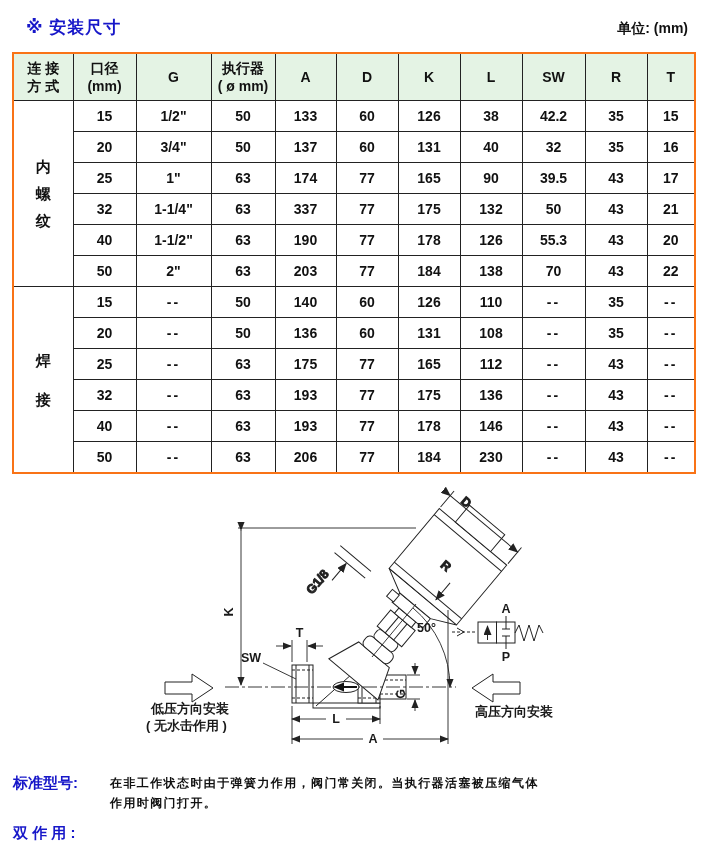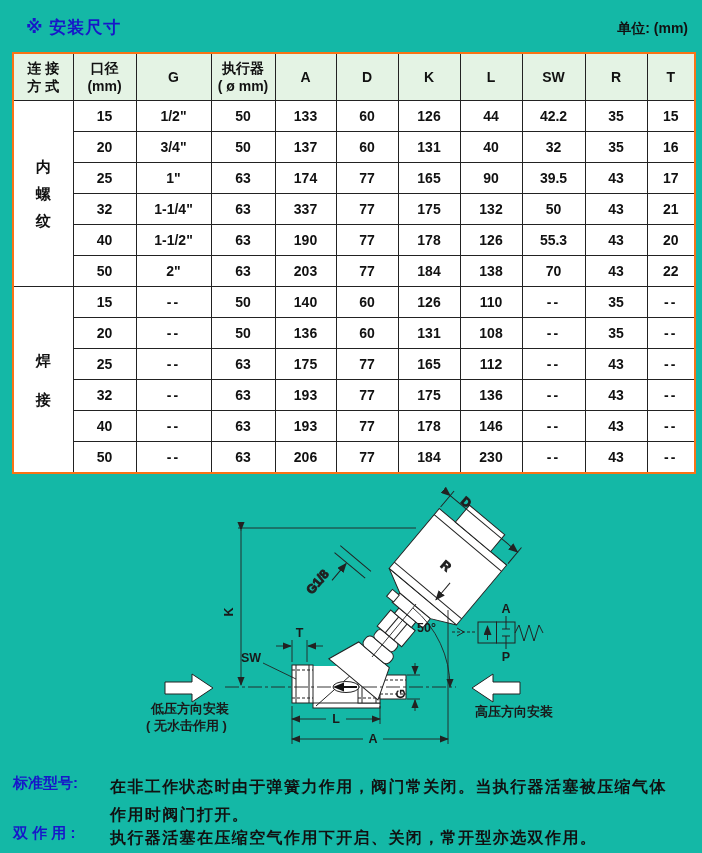--- a/index.html
+++ b/index.html
@@ -1,16 +1,16 @@
 <!DOCTYPE html>
 <html><head>
 <meta charset="utf-8">
 <style>
   html,body{margin:0;padding:0;background:#e9e9e9;}
-  .page{position:relative;width:702px;height:853px;background:#14b8a6;overflow:hidden;
+  .page{position:relative;width:702px;height:853px;background:#ffffff;overflow:hidden;
         font-family:"Liberation Sans","DejaVu Sans",sans-serif;color:#111;}
   .title{position:absolute;left:26px;top:16px;font-size:17px;font-weight:bold;color:#1717c9;letter-spacing:1px;}
   .unit{position:absolute;right:14px;top:20px;font-size:14px;font-weight:bold;color:#111;}
 
   table.dims{position:absolute;left:12px;top:52px;width:682px;border-collapse:collapse;
              table-layout:fixed;border:2px solid #f97316;background:#fff;}
   table.dims th,table.dims td{border:1px solid #222;text-align:center;vertical-align:middle;padding:0;}
   table.dims thead th{height:46px;background:#e4f3e4;font-size:14px;font-weight:bold;
                       white-space:pre-line;line-height:1.3;}
   table.dims tbody td{height:30px;font-size:14px;font-weight:bold;}
@@ -18,22 +18,22 @@
   td.group-cell{background:#fff;}
   .vstack{display:flex;flex-direction:column;align-items:center;justify-content:center;
           font-size:15px;font-weight:bold;line-height:1;}
 
   svg.diagram{position:absolute;left:20px;top:470px;}
   svg.diagram text{font-family:"Liberation Sans","DejaVu Sans",sans-serif;fill:#1a1a1a;}
   .dimtxt{font-size:12.5px;font-weight:bold;}
   .cjk{font-size:13px;font-weight:bold;}
 
   .note-label{position:absolute;left:13px;color:#1717c9;font-weight:bold;font-size:15px;white-space:pre;text-align:right;}
-  .note-text{position:absolute;left:110px;width:575px;font-weight:bold;font-size:16px;
-             line-height:28px;letter-spacing:1.4px;white-space:pre-line;color:#111;}
+  .note-text{position:absolute;left:110px;width:575px;font-weight:bold;font-size:12px;
+             line-height:20px;letter-spacing:1.4px;white-space:pre-line;color:#111;}
 </style>
 </head>
 <body>
 
 <div class="page">
 
   <div class="title">※ 安装尺寸</div>
   <div class="unit">单位: (mm)</div>
 
   <table class="dims">
@@ -76,21 +76,21 @@
               <span>螺</span>
               <span>纹</span>
             </div>
           </td>
           <td>15</td>
           <td>1/2"</td>
           <td>50</td>
           <td>133</td>
           <td>60</td>
           <td>126</td>
-          <td>44</td>
+          <td>38</td>
           <td>42.2</td>
           <td>35</td>
           <td>15</td>
         </tr>
         <tr>
           <td>20</td>
           <td>3/4"</td>
           <td>50</td>
           <td>137</td>
           <td>60</td>
@@ -359,14 +359,13 @@
     <text class="cjk" x="131" y="243">低压方向安装</text>
     <text class="cjk" x="126" y="260">( 无水击作用 )</text>
     <text class="cjk" x="455" y="246">高压方向安装</text>
   </svg>
 
   <div class="note-label" style="top:774px;">标准型号:</div>
   <div class="note-text" style="top:773px;">在非工作状态时由于弹簧力作用，阀门常关闭。当执行器活塞被压缩气体
 作用时阀门打开。</div>
 
   <div class="note-label" style="top:824px;">双 作 用 :</div>
-  <div class="note-text" style="top:824px;">执行器活塞在压缩空气作用下开启、关闭，常开型亦选双作用。</div>
 </div>
 
 </body></html>

